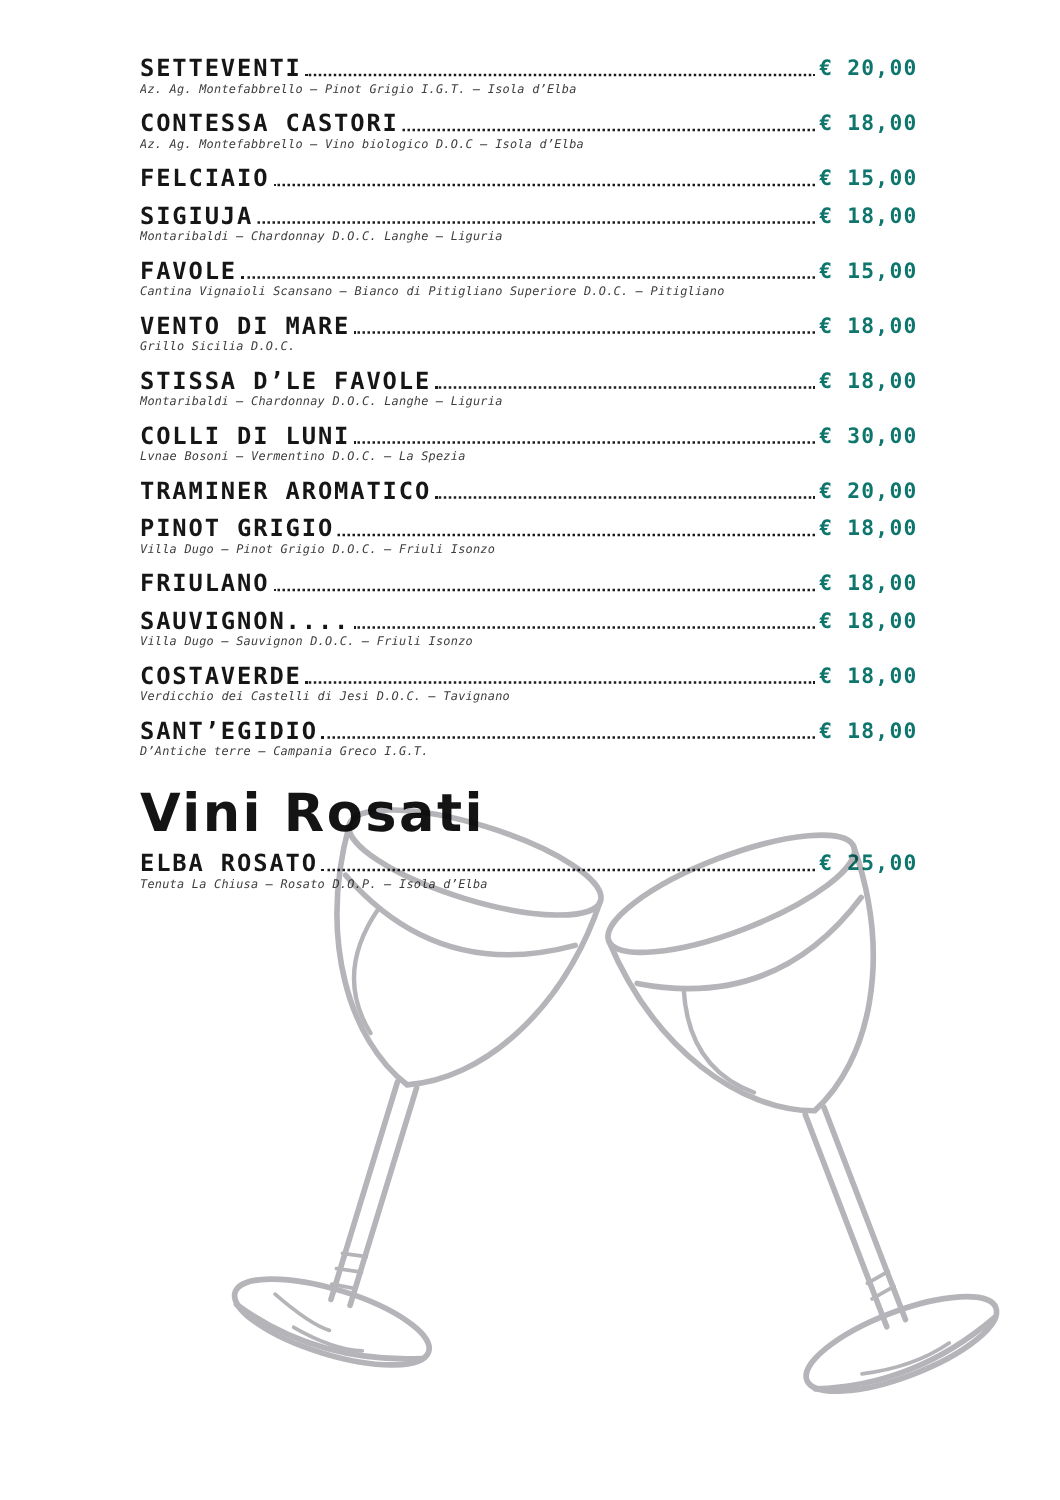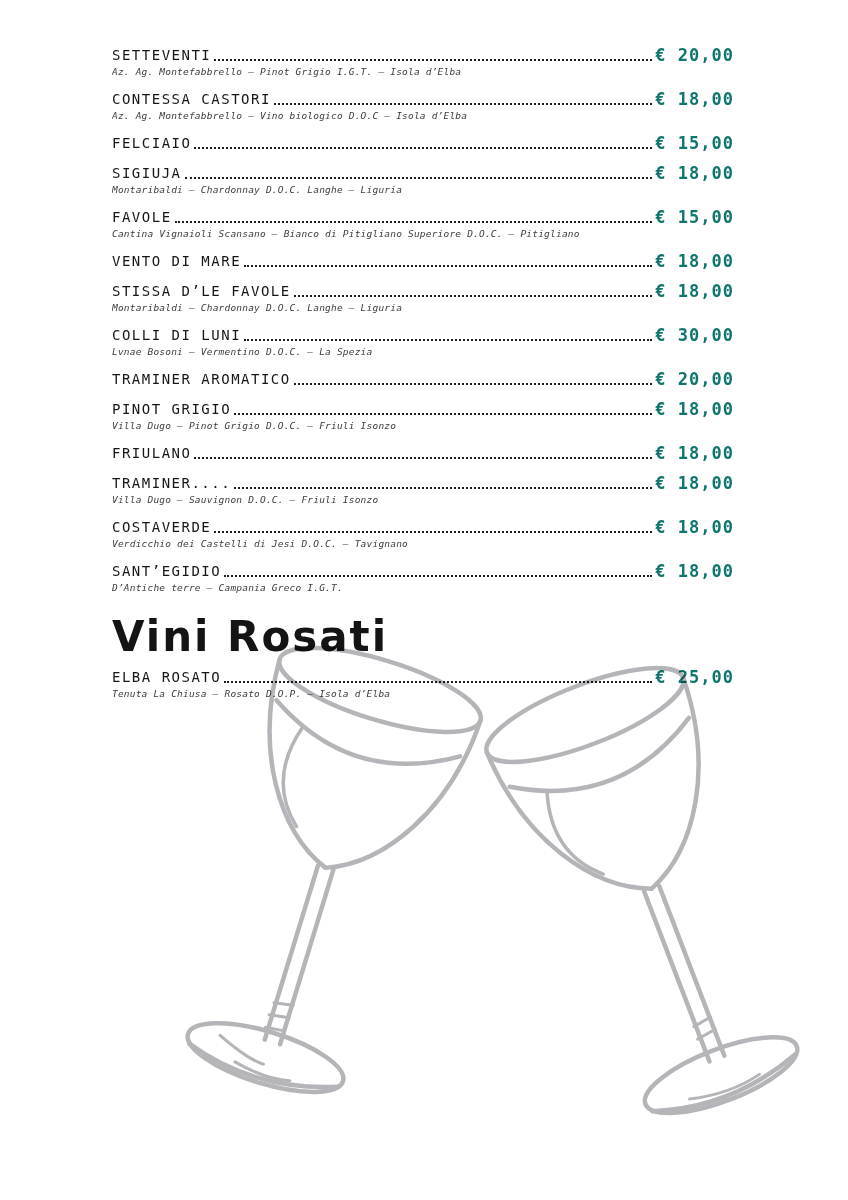--- a/index.html
+++ b/index.html
@@ -16,21 +16,21 @@
   .section-title {
     font-family: cursive, "DejaVu Sans", sans-serif;
     font-size:42px; font-weight:700; color:#141414;
     line-height:46px; letter-spacing:2px;
     margin:0 0 24px 0;
   }
   .section-title.rosati { margin-top:20px; margin-bottom:8px; }
   .item { margin-bottom:12px; }
   .row { display:flex; align-items:flex-end; }
   .nm {
-    font-size:14px; font-weight:400; letter-spacing:1.5px;
+    font-size:19px; font-weight:700; letter-spacing:1.5px;
     color:#161616; line-height:18px; white-space:nowrap;
   }
   .leader {
     flex:1; border-bottom:2.5px dotted #1c1c1c;
     margin:0 3px 3px 3px; min-width:20px;
   }
   .pr {
     font-size:17px; font-weight:700; letter-spacing:1px;
     color:#0f766e; line-height:18px; white-space:nowrap;
   }
@@ -93,20 +93,21 @@
     </div>
     <div class="desc">Cantina Vignaioli Scansano – Bianco di Pitigliano Superiore D.O.C. – Pitigliano</div>
   </div>
 
   <div class="item">
     <div class="row">
       <span class="nm">VENTO DI MARE</span>
       <span class="leader"></span>
       <span class="pr">€ 18,00</span>
     </div>
+    <div class="desc">Grillo Sicilia D.O.C.</div>
   </div>
 
   <div class="item">
     <div class="row">
       <span class="nm">STISSA D’LE FAVOLE</span>
       <span class="leader"></span>
       <span class="pr">€ 18,00</span>
     </div>
     <div class="desc">Montaribaldi – Chardonnay D.O.C. Langhe – Liguria</div>
   </div>
@@ -140,21 +141,21 @@
   <div class="item">
     <div class="row">
       <span class="nm">FRIULANO</span>
       <span class="leader"></span>
       <span class="pr">€ 18,00</span>
     </div>
   </div>
 
   <div class="item">
     <div class="row">
-      <span class="nm">TRAMINER....</span>
+      <span class="nm">SAUVIGNON....</span>
       <span class="leader"></span>
       <span class="pr">€ 18,00</span>
     </div>
     <div class="desc">Villa Dugo – Sauvignon D.O.C. – Friuli Isonzo</div>
   </div>
 
   <div class="item">
     <div class="row">
       <span class="nm">COSTAVERDE</span>
       <span class="leader"></span>

